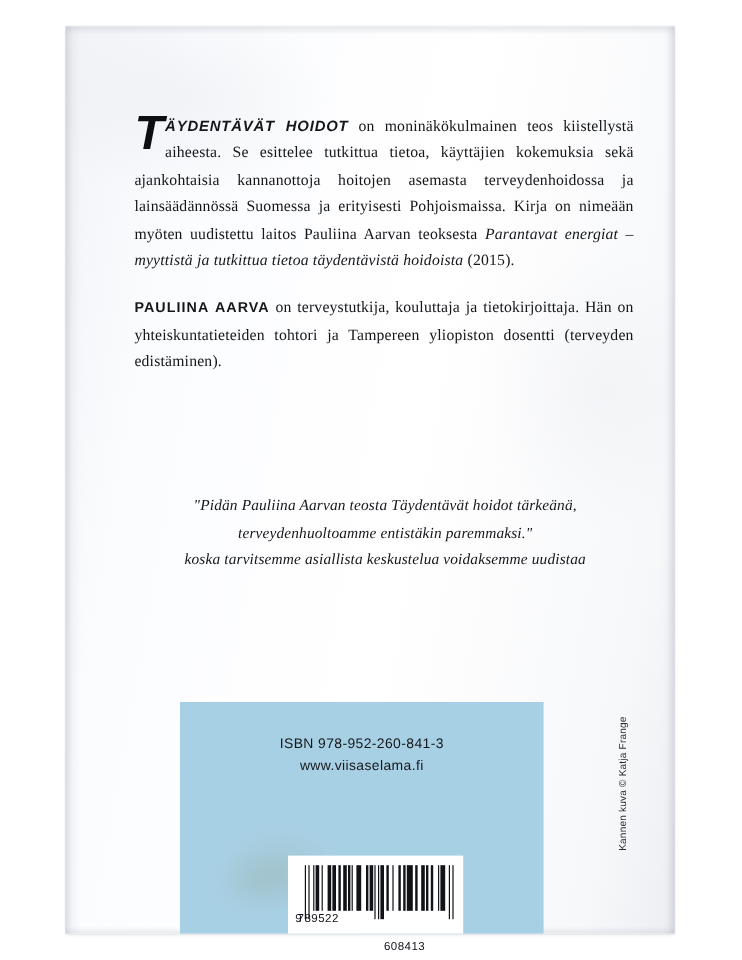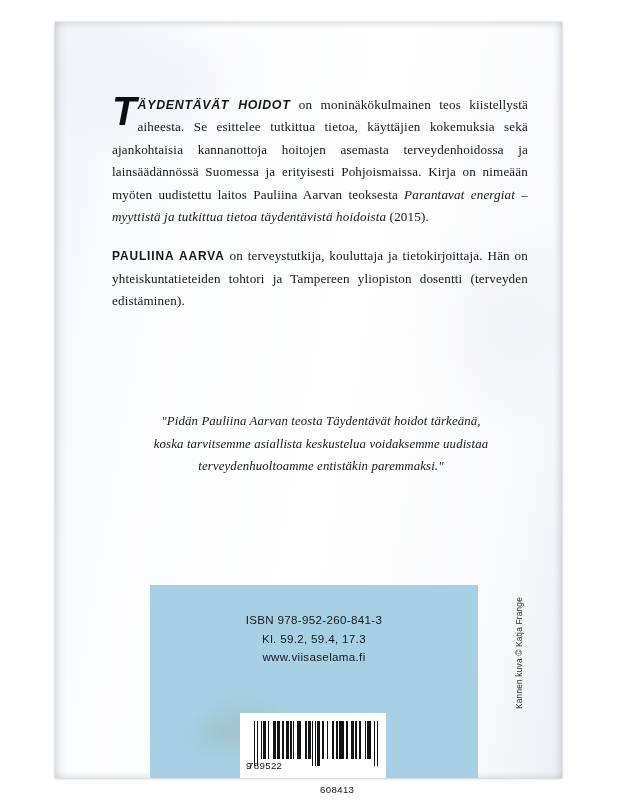--- a/index.html
+++ b/index.html
@@ -130,21 +130,21 @@
     margin-top: 3px;
     letter-spacing: 0.008em;
   }
   #quote-attrib b { font-weight: bold; }
 
   
   #blue-panel {
     position: absolute;
     left: 95px;
     top: 563px;
-    width: 328px;
+    width: 303px;
     height: 193px;
     background: #a8d0e4;
     background-image:
       radial-gradient(ellipse 70px 50px at 28% 72%, rgba(150,165,150,0.22), rgba(168,208,228,0) 70%),
       radial-gradient(ellipse 60px 40px at 22% 78%, rgba(140,160,145,0.17), rgba(168,208,228,0) 72%);
   }
   #imprint-block {
     position: absolute;
     left: 0;
     top: 26px;
@@ -235,29 +235,28 @@
 
     <p class="para"><span id="dropcap">T</span><span class="smallcaps-lead">ÄYDENTÄVÄT HOIDOT</span><span> on moninäkökulmainen teos kiistellystä aiheesta. Se esittelee tutkittua tietoa, käyttäjien kokemuksia sekä ajankohtaisia kannanottoja hoitojen asemasta terveydenhoidossa ja lainsäädännössä Suomessa ja erityisesti Pohjoismaissa. Kirja on nimeään myöten uudistettu laitos Pauliina Aarvan teoksesta </span><span class="ital">Parantavat energiat – myyttistä ja tutkittua tietoa täydentävistä hoidoista</span><span> (2015).</span></p>
 
 
 
     <p class="para"><span class="name-caps">PAULIINA AARVA</span><span> on terveystutkija, kouluttaja ja tietokirjoittaja. Hän on yhteiskuntatieteiden tohtori ja Tampereen yliopiston dosentti (terveyden edistäminen).</span></p>
   </div>
 
   <div id="pull-quote">
     <div class="quote-line">"Pidän Pauliina Aarvan teosta Täydentävät hoidot tärkeänä,</div>
+    <div class="quote-line">terveydenhuoltoamme entistäkin paremmaksi."</div>
     <div class="quote-line">koska tarvitsemme asiallista keskustelua voidaksemme uudistaa</div>
-    <div class="quote-line">terveydenhuoltoamme entistäkin paremmaksi."</div>
   </div>
 
   <div id="blue-panel">
 
     <div id="imprint-block">
       <div class="imprint-line">ISBN 978-952-260-841-3</div>
-      <div class="imprint-line">Kl. 59.2, 59.4, 17.3</div>
       <div class="imprint-line">www.viisaselama.fi</div>
     </div>
 
     <div id="barcode-box">
       <div id="barcode-bars">
           <i class="tall" style="left: 0px; width: 1.35px;"></i>
           <i class="tall" style="left: 2.7px; width: 1.35px;"></i>
           <i style="left: 6.75px; width: 1.35px;"></i>
           <i style="left: 9.45px; width: 2.7px;"></i>
           <i style="left: 13.5px; width: 1.35px;"></i>

